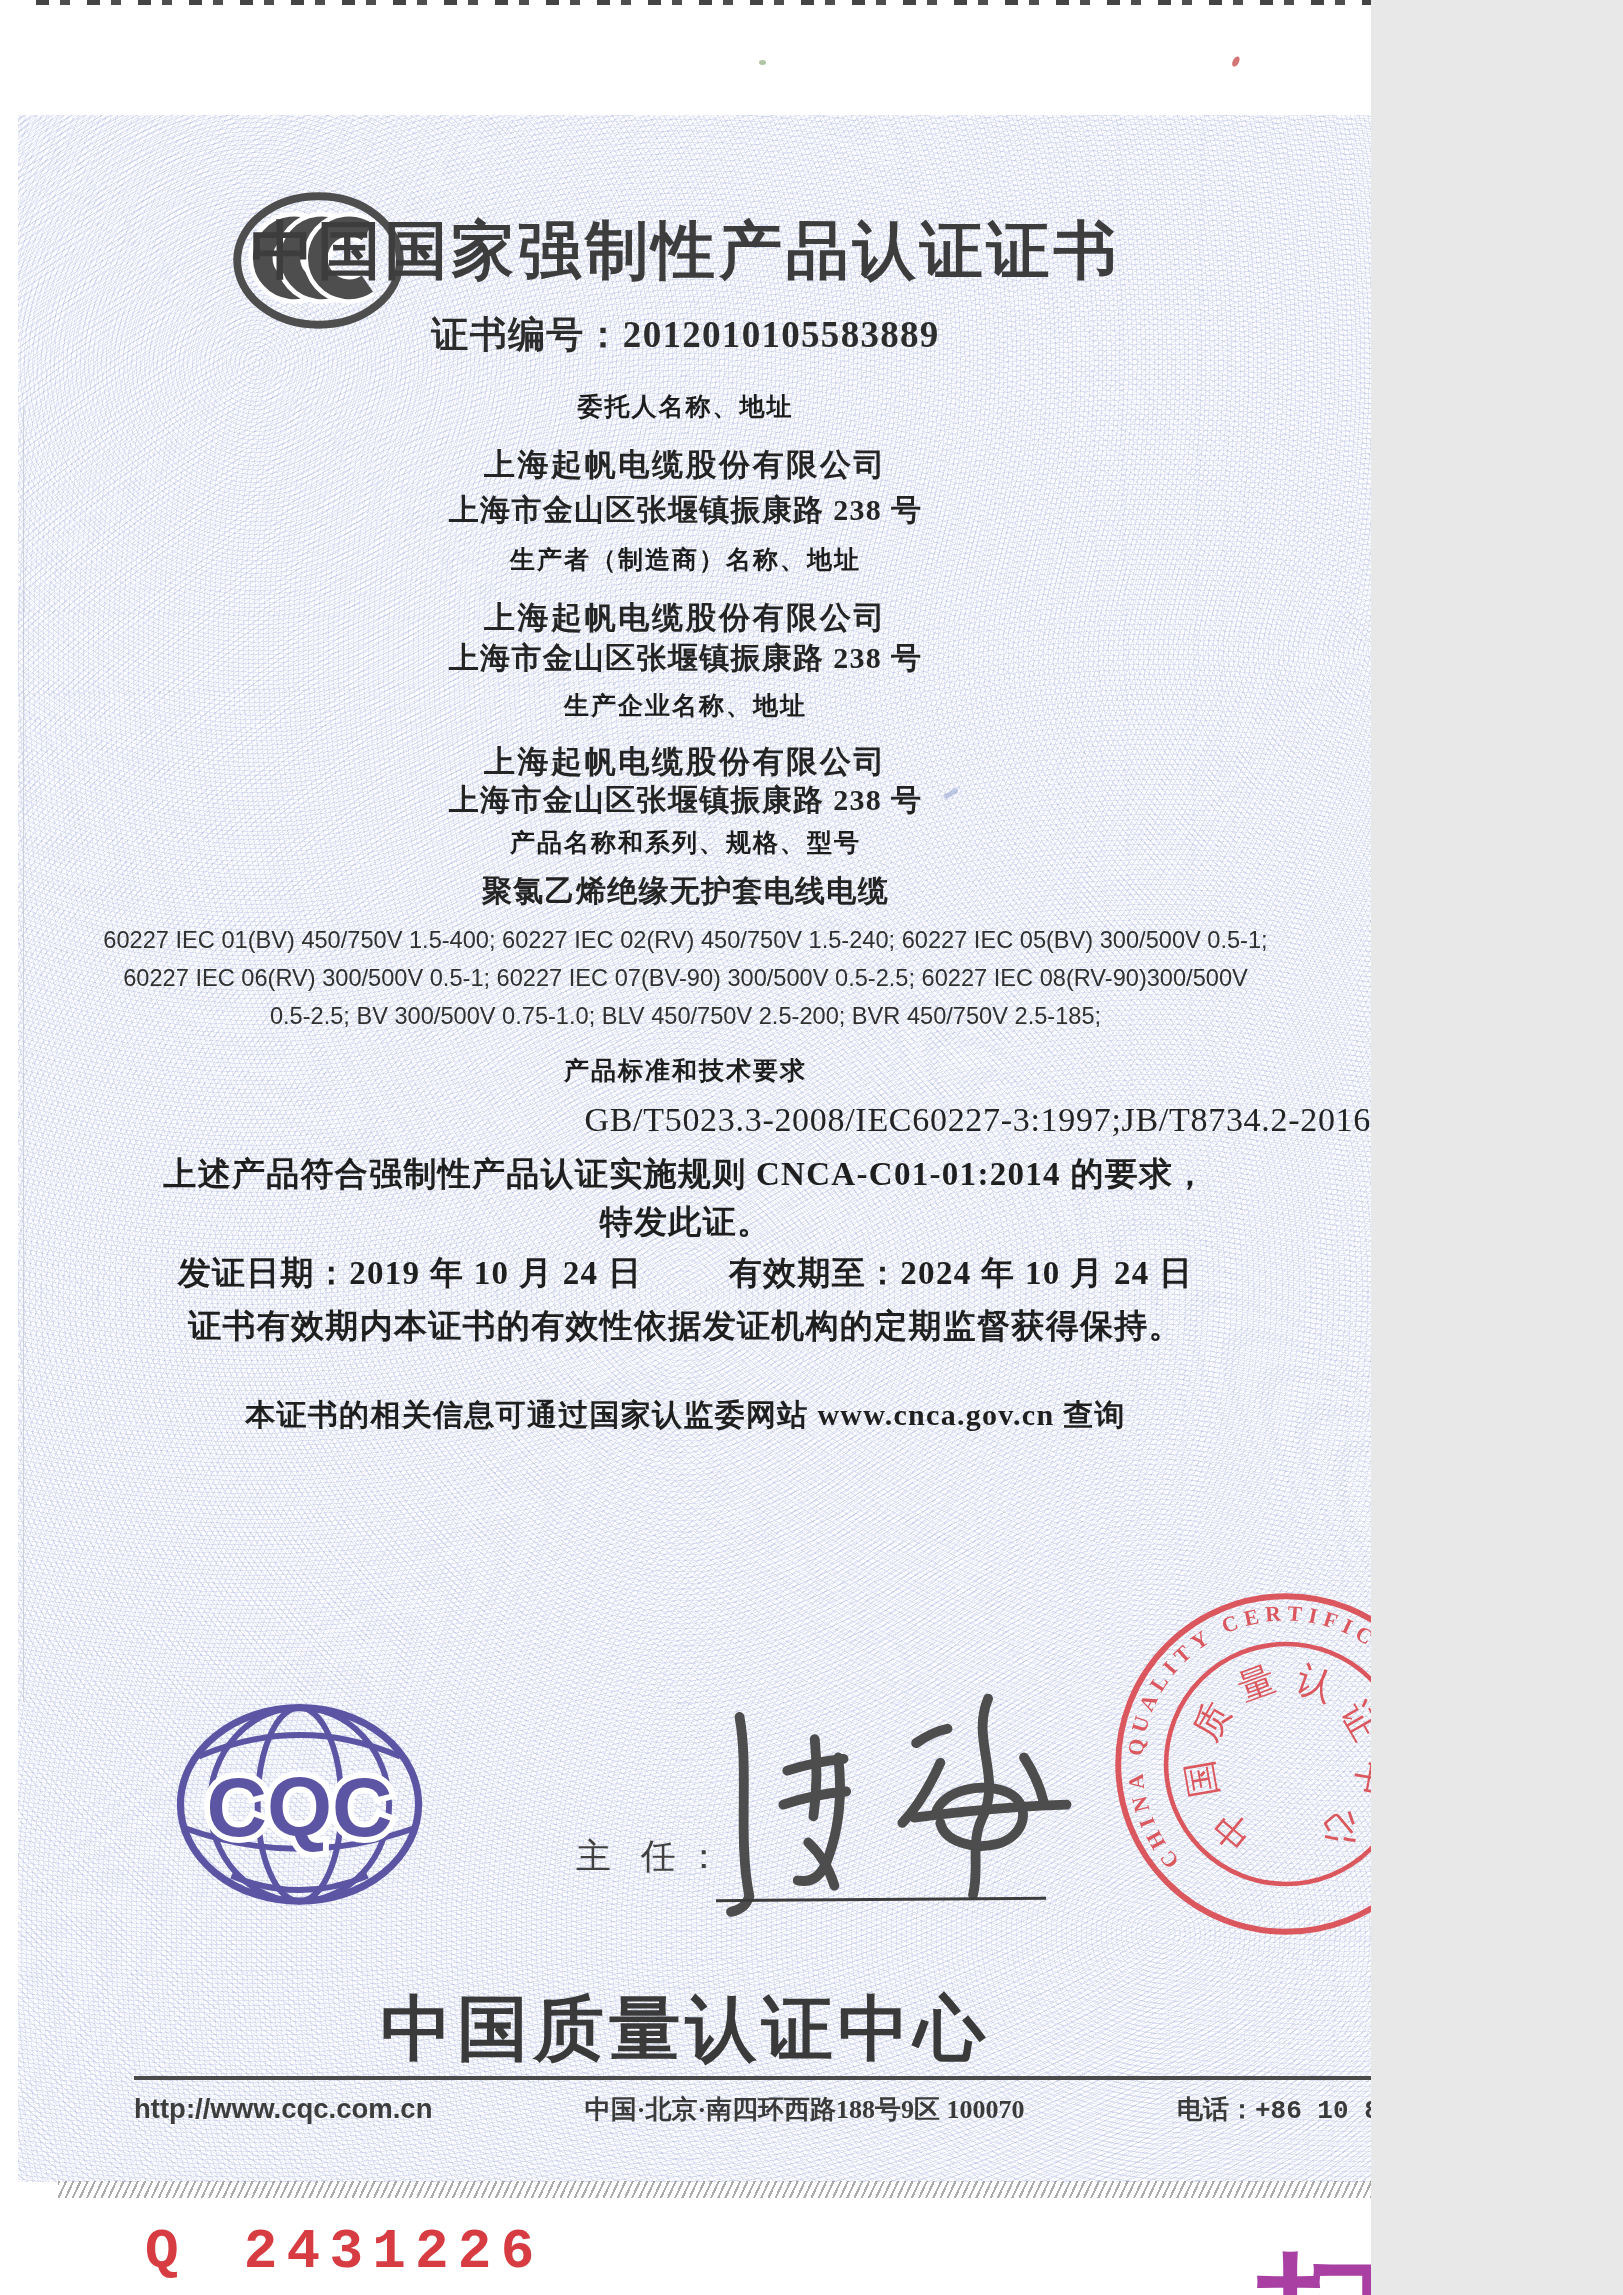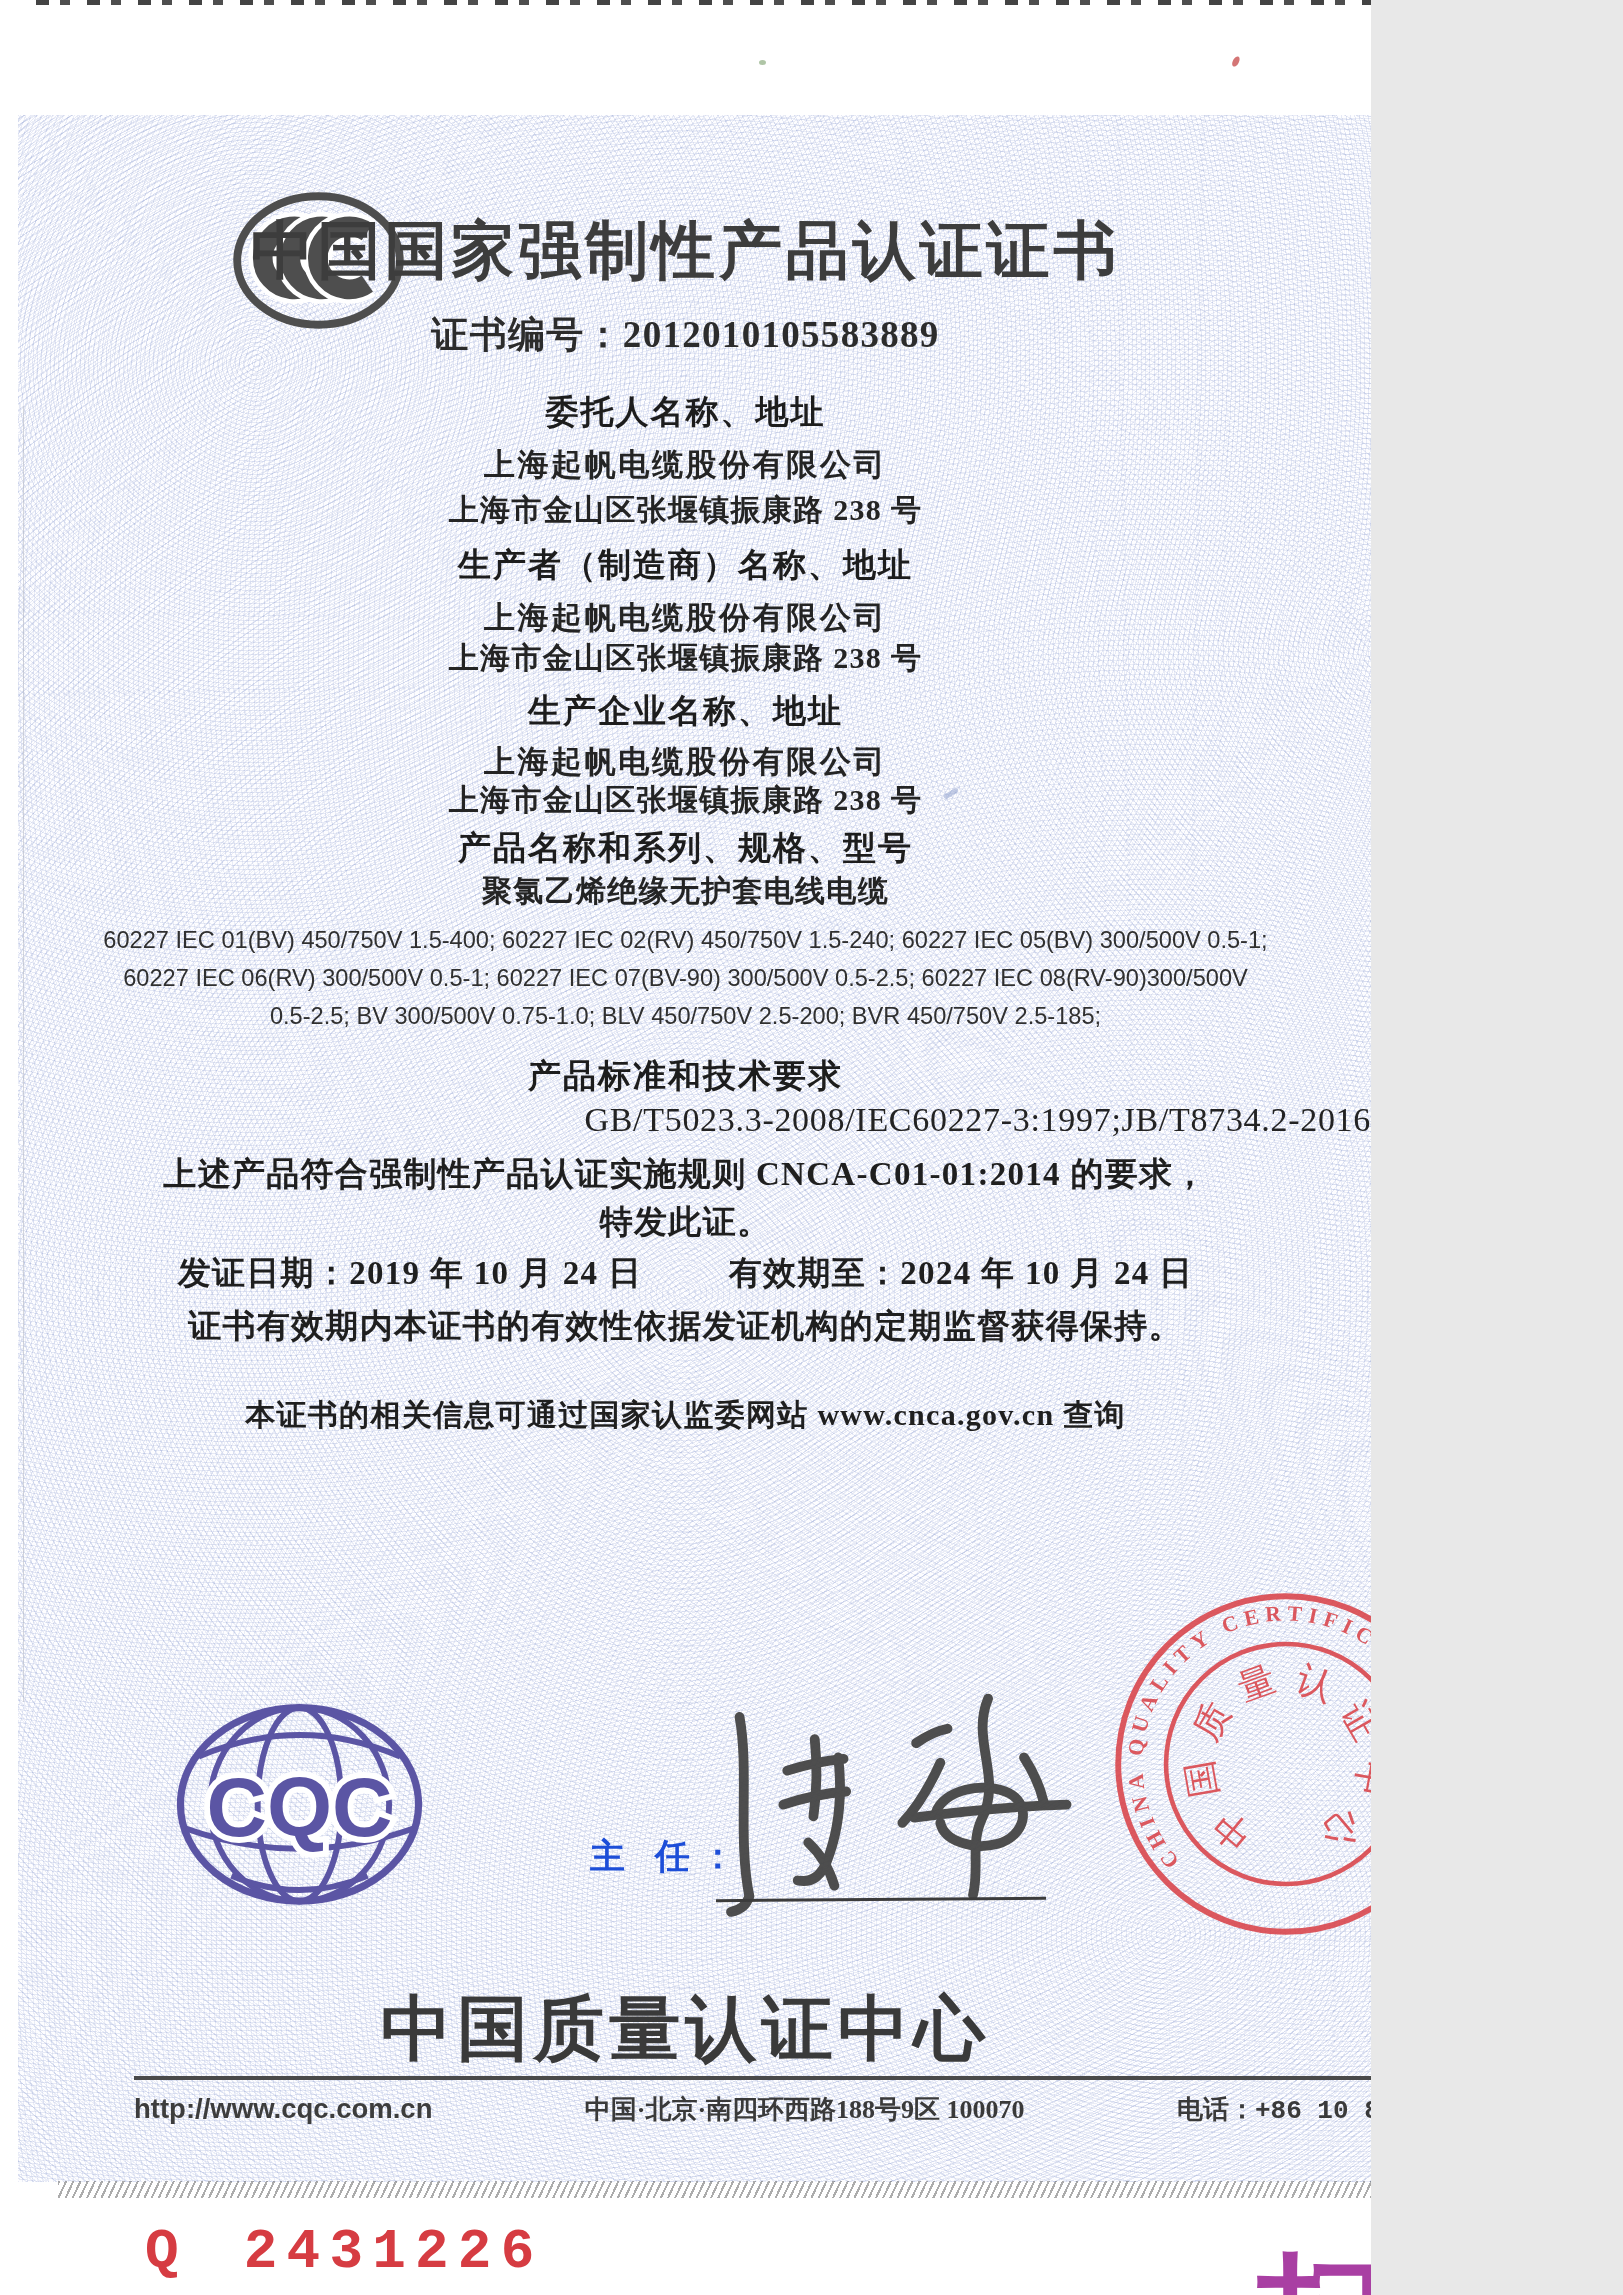--- a/index.html
+++ b/index.html
@@ -18,21 +18,21 @@
     background-color:#fdfdff;
     background-image:
       repeating-radial-gradient(circle at 15% 12%, rgba(116,136,198,0) 0 3.3px,  rgba(116,136,198,.17) 3.3px 4.3px),
       repeating-radial-gradient(circle at 86% 26%, rgba(116,136,198,0) 0 3.9px,  rgba(116,136,198,.14) 3.9px 5px),
       repeating-radial-gradient(circle at 42% 57%, rgba(104,126,192,0) 0 4.6px,  rgba(104,126,192,.13) 4.6px 5.7px),
       repeating-radial-gradient(circle at 72% 88%, rgba(104,126,192,0) 0 3.9px,  rgba(104,126,192,.13) 3.9px 5px);
   }
   .line{position:absolute;left:0;width:100%;text-align:center;white-space:nowrap;}
   .doc-title{top:208px;font-size:63px;font-weight:bold;letter-spacing:3.9px;color:#3d3d3d;}
   .cert-no{top:310px;font-size:37px;font-weight:bold;color:#2c2c2c;letter-spacing:1.3px;text-align:center;}
-  .h-sec{font-size:33px;font-weight:bold;color:#1d1d1d;letter-spacing:2px;}
+  .h-sec{font-size:25px;font-weight:bold;color:#1d1d1d;letter-spacing:2px;}
   .t-co{font-size:31px;font-weight:bold;color:#242424;letter-spacing:2.6px;}
   .t-ad{font-size:30px;font-weight:bold;color:#242424;letter-spacing:1.3px;}
   .t-models{font-size:23.6px;font-family:"Liberation Sans",sans-serif;color:#303030;letter-spacing:0;}
   .t-std{font-size:34px;font-family:Liberation Serif, serif;color:#232323;letter-spacing:0.7px;text-align:right;}
   .t-body{font-size:33px;font-weight:bold;color:#1f1f1f;letter-spacing:1.3px;}
   .gap-l{display:inline-block;margin-left:77px;}
   .big-org{top:1982px;font-size:71px;font-weight:bold;letter-spacing:5.2px;color:#3a3a3a;font-family:"Liberation Sans",sans-serif;}
   .rule{position:absolute;left:134px;top:2076px;width:1352px;height:3.9px;background:#4a4a4a;}
   .footer-row{
     position:absolute;left:134px;top:2092px;width:1355px;display:flex;
@@ -48,22 +48,22 @@
   .q-num{
     position:absolute;left:145px;top:2220px;font-family:"Liberation Mono",monospace;
     font-weight:bold;font-size:56px;color:#d63c42;letter-spacing:5.2px;
   }
   .q-num .digits{margin-left:60px;letter-spacing:9.2px;}
   .corner-wm{
     position:absolute;left:1258px;top:2228px;font-size:128px;font-weight:bold;
     color:#a93fa3;letter-spacing:13px;font-family:"Liberation Sans",sans-serif;white-space:nowrap;
   }
   .director{
-    position:absolute;left:590px;top:1833px;font-size:35px;font-weight:bold;
-    color:#1d4ed8;letter-spacing:10.5px;
+    position:absolute;left:576px;top:1833px;font-size:35px;font-weight:normal;
+    color:#404040;letter-spacing:10.5px;
   }
   .sig-underline{
     position:absolute;left:716px;top:1898px;width:330px;height:3.3px;background:#3c3c3c;
     transform:rotate(-0.4deg);
   }
   svg{position:absolute;overflow:visible;}
   .svg-ccc{left:230px;top:191px;}
   .svg-cqc{left:171px;top:1703px;}
   .svg-stamp{left:1111px;top:1589px;}
   .svg-sign{left:710px;top:1679px;}

